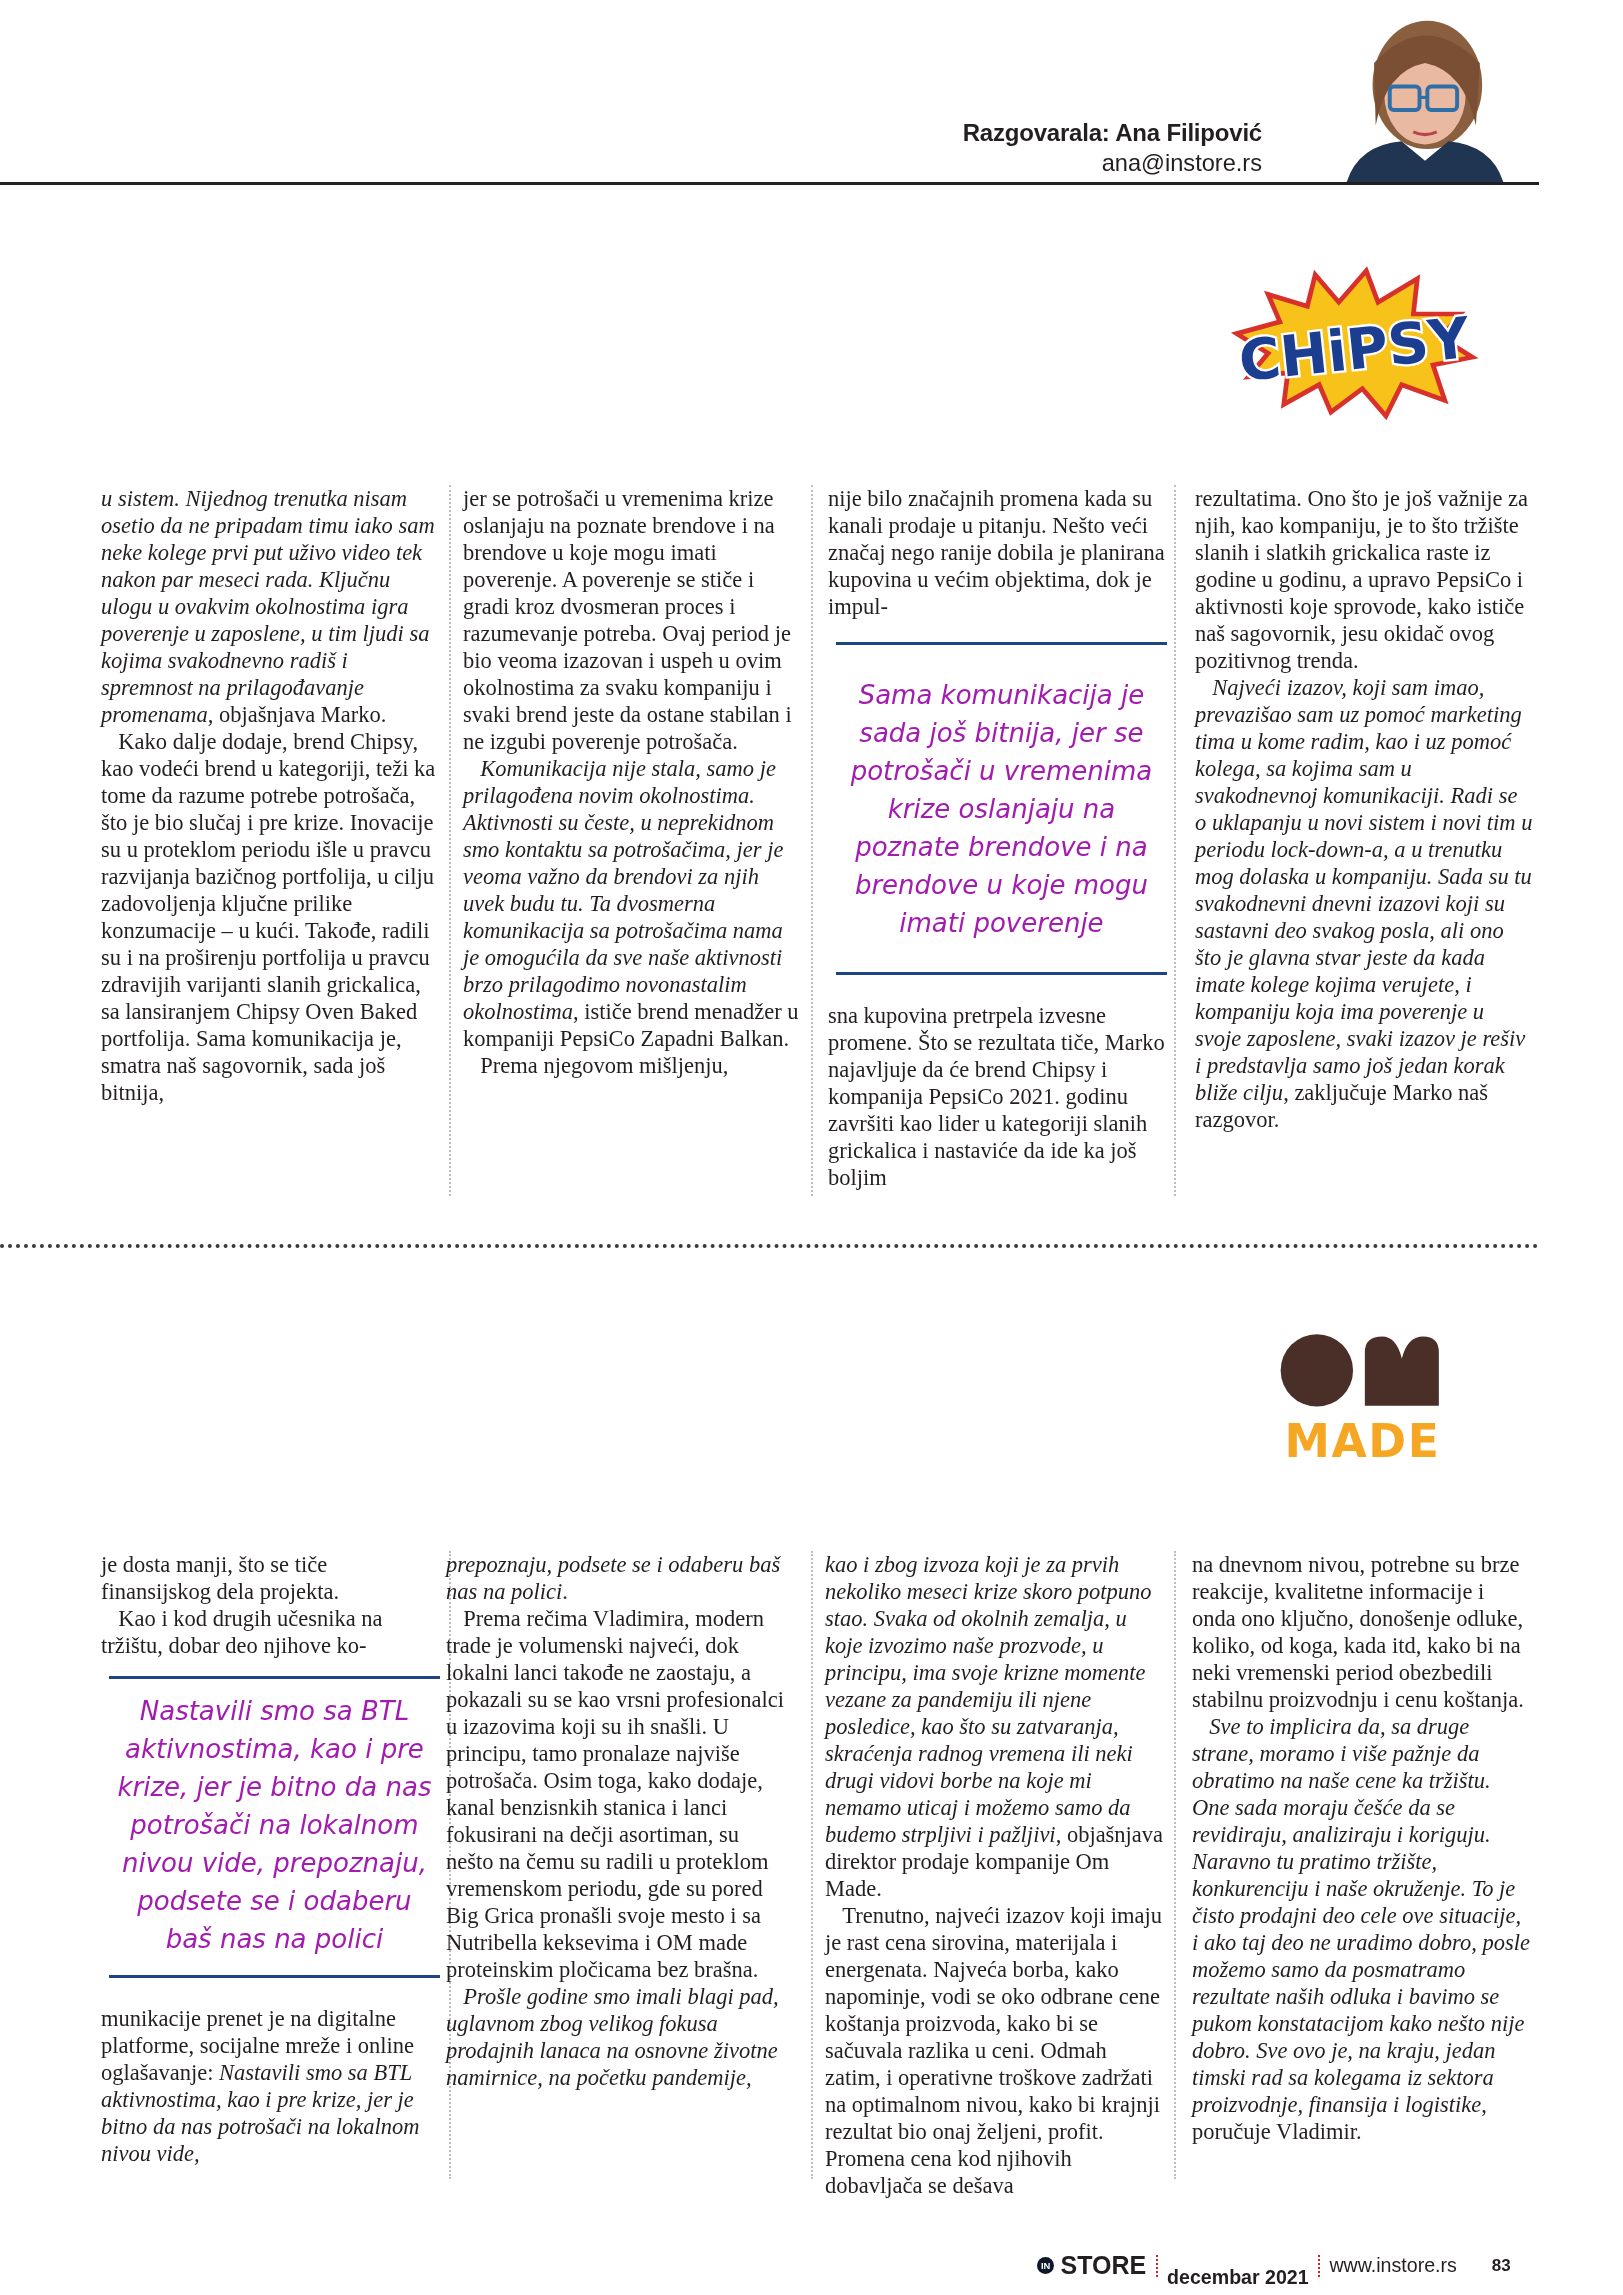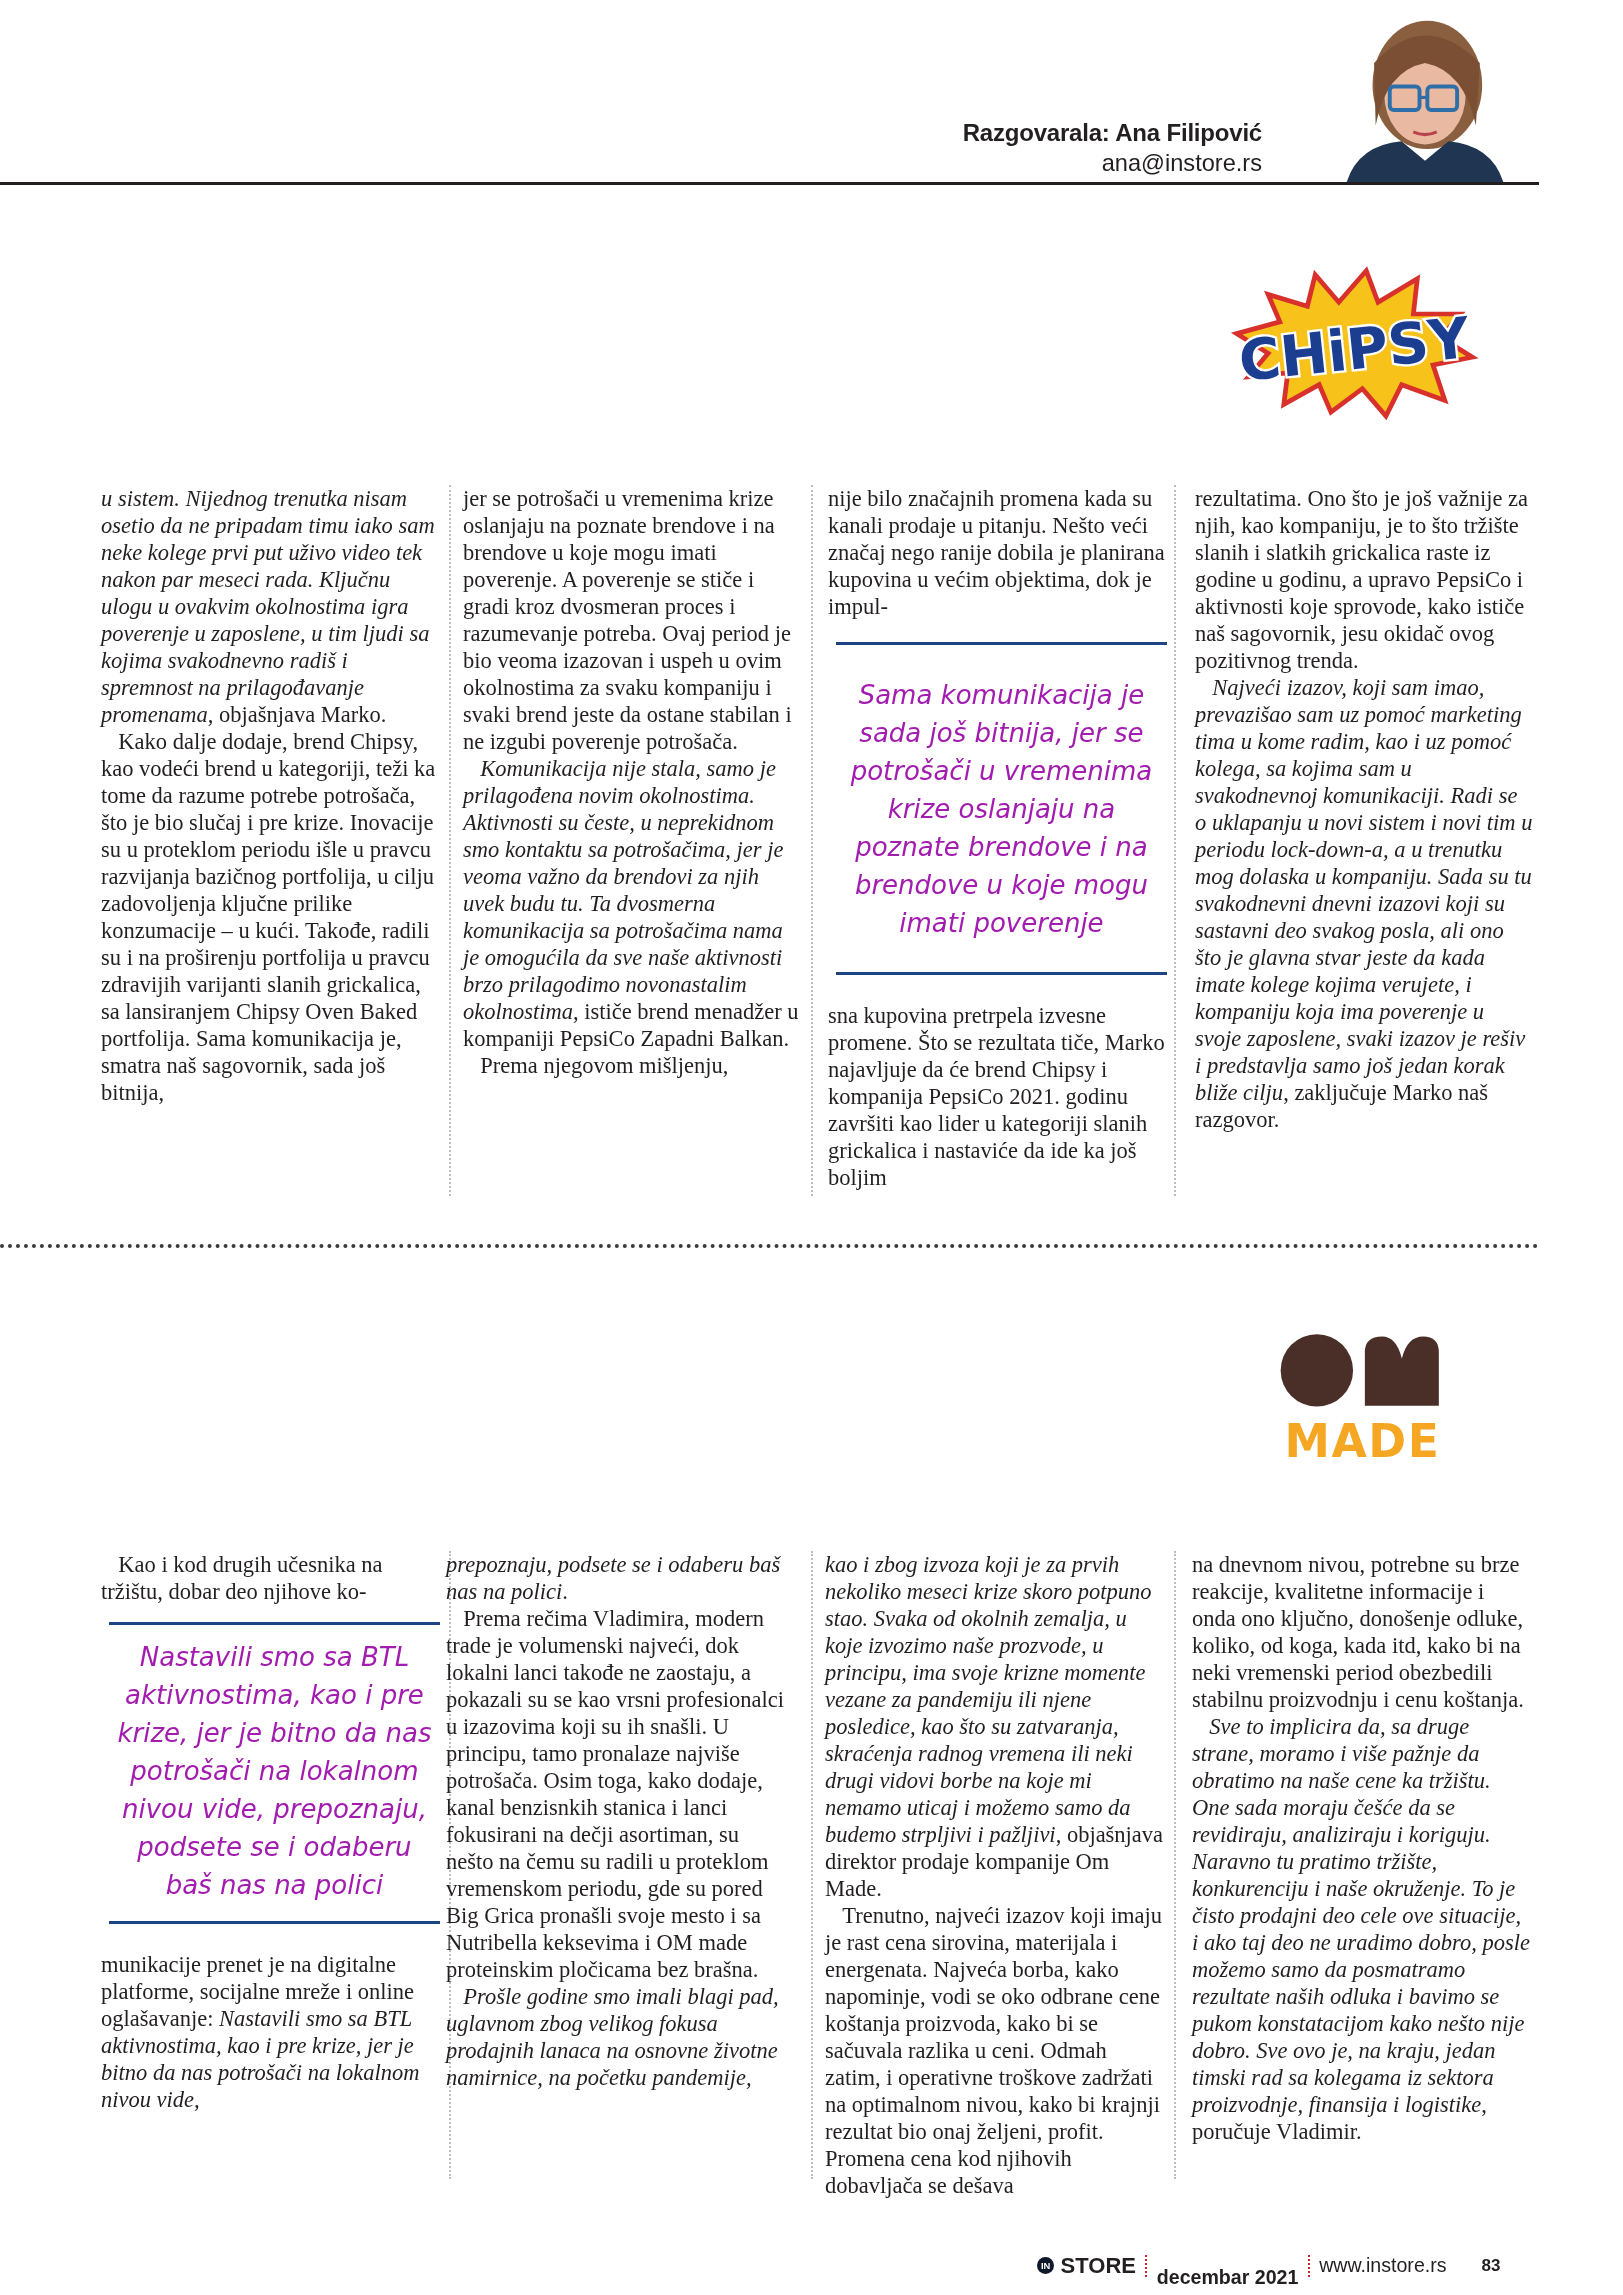--- a/index.html
+++ b/index.html
@@ -22,21 +22,21 @@
   .col p.indent { text-indent: 17.3px; }
   .col .it { font-style: italic; }
 
   .vdots { position: absolute; width: 0; border-left: 2.4px dotted #bdbdbd; }
   .hdots { position: absolute; left: 0; top: 1244px; width: 1539px; height: 0; border-top: 4.7px dotted #3a3a3a; }
 
   .pull { margin: 28px 0 27px 7.9px; border-top: 3.9px solid #1e4583; border-bottom: 3.9px solid #1e4583; padding: 31px 6.3px 30px 6.3px; text-align: center; font-family: "DejaVu Sans", sans-serif; font-style: italic; font-size: 26px; line-height: 38px; color: #a21caf; }
 
   .footer { position: absolute; left: 1037px; top: 2242px; font-family: "Liberation Sans", "DejaVu Sans", sans-serif; font-size: 19.6px; color: #231f20; display: flex; align-items: center; white-space: nowrap; }
   .footer .store-mark { display: inline-flex; align-items: center; justify-content: center; width: 17.3px; height: 17.3px; border-radius: 50%; background: #0f172a; color: #fff; font-size: 9.4px; font-weight: bold; margin-right: 6.3px; }
-  .footer .brand { font-weight: bold; font-size: 22px; }
+  .footer .brand { font-weight: bold; font-size: 25px; }
   .footer .sep { display: inline-block; height: 22px; margin: 0 9.4px; border-left: 2.4px dotted #d0202f; }
   .footer .date { font-weight: bold; margin-top: 24px; }
   .footer .page-num { font-weight: bold; font-size: 17px; margin-left: 35px; }
 </style>
 </head>
 <body>
 
 <div class="byline">
   <div class="name">Razgovarala: Ana Filipović</div>
   <div class="email">ana@instore.rs</div>
@@ -91,20 +91,21 @@
 
 <div class="logo om-logo">
   <svg width="181" height="134" viewBox="0 0 230 170">
     <circle cx="57" cy="55" r="46" fill="#4a2e28"></circle>
     <path d="M118 100 L118 32 Q118 12 140 12 Q158 12 165 40 Q172 12 192 12 Q212 12 212 32 L212 100 Z" fill="#4a2e28"></path>
     <text x="115" y="165" text-anchor="middle" font-family="DejaVu Sans, sans-serif" font-weight="bold" font-size="58" fill="#f5a623" letter-spacing="2">MADE</text>
   </svg>
 </div>
 
 <div class="col" style="left:101px; top:1551px;">
+  <p>je dosta manji, što se tiče finansijskog dela projekta.</p>
   <p class="indent">Kao i kod drugih učesnika na tržištu, dobar deo njihove ko-</p>
   <div class="pull" style="margin-top:17.3px; padding-top:12.6px; padding-bottom:17.3px;">Nastavili smo sa BTL aktivnostima, kao i pre krize, jer je bitno da nas potrošači na lokalnom nivou vide, prepoznaju, podsete se i odaberu baš nas na polici</div>
   <p style="margin-top:0;"><span>munikacije prenet je na digitalne platforme, socijalne mreže i online oglašavanje: </span><span class="it">Nastavili smo sa BTL aktivnostima, kao i pre krize, jer je bitno da nas potrošači na lokalnom nivou vide,</span></p>
 </div>
 <div class="vdots" style="left:449px; top:1551px; height:628px;"></div>
 
 <div class="col" style="left:446px; top:1551px;">
   <p><span class="it">prepoznaju, podsete se i odaberu baš nas na polici</span><span>.</span></p>
   <p class="indent">Prema rečima Vladimira, modern trade je volumenski najveći, dok lokalni lanci takođe ne zaostaju, a pokazali su se kao vrsni profesionalci u izazovima koji su ih snašli. U principu, tamo pronalaze najviše potrošača. Osim toga, kako dodaje, kanal benzisnkih stanica i lanci fokusirani na dečji asortiman, su nešto na čemu su radili u proteklom vremenskom periodu, gde su pored Big Grica pronašli svoje mesto i sa Nutribella keksevima i OM made proteinskim pločicama bez brašna.</p>
   <p class="indent it">Prošle godine smo imali blagi pad, uglavnom zbog velikog fokusa prodajnih lanaca na osnovne životne namirnice, na početku pandemije,</p>

